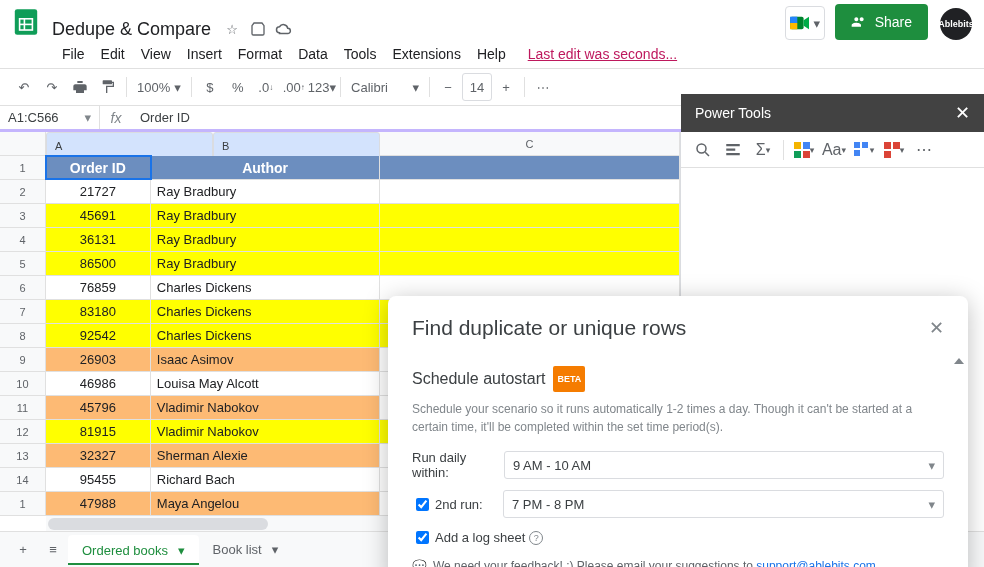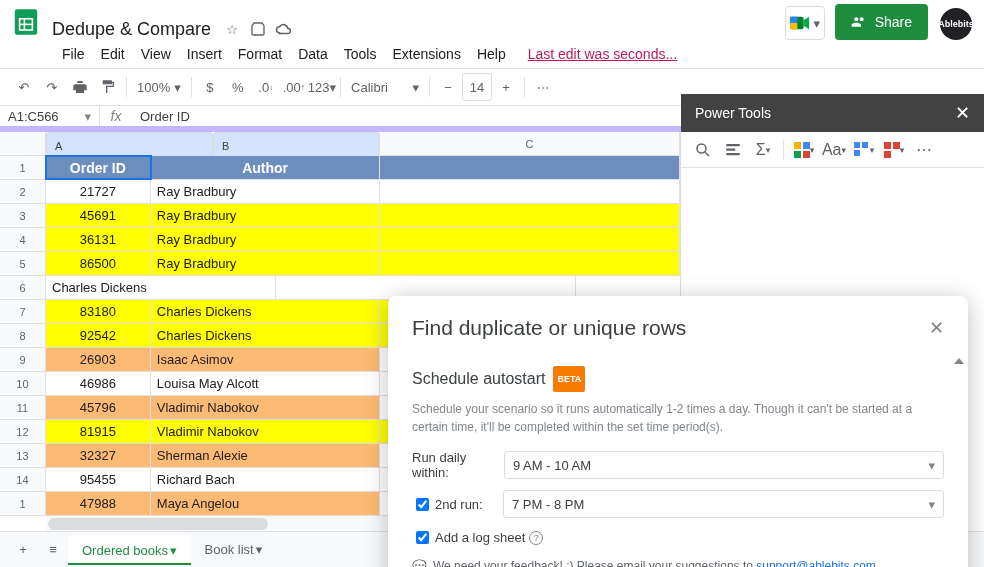--- a/index.html
+++ b/index.html
@@ -14,21 +14,21 @@
 .share-btn{background:#1e8e3e;color:#fff;border:none;border-radius:4px;height:36px;padding:0 16px;font-size:14px;font-weight:500;display:flex;align-items:center;gap:8px;cursor:pointer;margin-right:12px}
 .avatar{width:32px;height:32px;border-radius:50%;background:#202124;color:#fff;display:flex;align-items:center;justify-content:center;font-size:9px;font-weight:bold;cursor:pointer}
 .menubar{display:flex;align-items:center;padding:0 12px 0 54px;height:28px;font-size:14px;color:#202124}
 .menu-item{padding:4px 8px;cursor:pointer;border-radius:4px}
 .last-edit{color:#be185d;text-decoration:underline;margin-left:14px;cursor:pointer}
 .toolbar{display:flex;align-items:center;padding:4px 10px;height:38px;border-top:1px solid #e0e0e0;border-bottom:1px solid #e0e0e0;color:#5f6368;background:#fff}
 .tbtn{min-width:28px;height:28px;display:flex;align-items:center;justify-content:center;cursor:pointer;border-radius:3px;font-size:13px}
 .tsep{width:1px;height:20px;background:#e0e0e0;margin:0 4px}
 .zoom{padding:0 6px}
 .font-sel{min-width:80px;padding:0 6px}
-.namecell-row{display:flex;align-items:center;height:26px;border-bottom:6px solid #c4b5fd}
+.namecell-row{display:flex;align-items:center;height:26px;border-bottom:3px solid #c4b5fd}
 .namecell{width:100px;border-right:1px solid #e0e0e0;padding:0 8px;font-size:13px;color:#3c4043;display:flex;align-items:center;height:100%}
 .fx{width:32px;display:flex;align-items:center;justify-content:center;color:#80868b;font-style:italic;font-size:14px}
 .fbar{flex:1;padding:0 8px;color:#3c4043}
 .main{display:flex;height:calc(567px - 40px - 28px - 38px - 26px - 36px);position:relative}
 .grid{width:680px;overflow:hidden;position:relative}
 .colhdr{display:flex;height:24px;background:#f8f9fa;border-bottom:1px solid #e0e0e0}
 .corner{width:46px;border-right:1px solid #e0e0e0;background:#f8f9fa}
 .ch{border-right:1px solid #e0e0e0;display:flex;align-items:center;justify-content:center;color:#5f6368;font-size:11px;background:#f8f9fa}
 .ch.sel{background:#d3e3fd}
 .row{display:flex;height:24px;border-bottom:1px solid #e0e0e0}
@@ -59,21 +59,21 @@
 .frow{display:flex;align-items:center;margin:10px 0;font-size:13px;color:#3c4043}
 .flabel{width:92px}
 .cb{margin-right:6px}
 .sel{flex:1;height:28px;border:1px solid #dadce0;border-radius:3px;padding:0 8px;background:#fff;display:flex;align-items:center;justify-content:space-between;cursor:pointer;color:#3c4043}
 .sel .caret{color:#80868b}
 .qicon{display:inline-flex;width:14px;height:14px;border:1px solid #80868b;border-radius:50%;align-items:center;justify-content:center;font-size:9px;color:#80868b;margin-left:4px}
 .feedback{font-size:12px;color:#5f6368;margin:12px 0 14px;display:flex;align-items:center;gap:6px}
 .feedback a{color:#1a73e8;text-decoration:underline}
 .sheettabs{height:36px;border-top:1px solid #e0e0e0;display:flex;align-items:center;padding:0 8px;background:#f8f9fa}
 .stbtn{width:30px;height:30px;display:flex;align-items:center;justify-content:center;color:#5f6368;cursor:pointer}
-.stab{height:30px;padding:0 14px;display:flex;align-items:center;gap:2px;cursor:pointer;font-size:13px;color:#5f6368;border-radius:4px 4px 0 0}
+.stab{height:30px;padding:0 14px;display:flex;align-items:center;gap:10px;cursor:pointer;font-size:13px;color:#5f6368;border-radius:4px 4px 0 0}
 .stab.active{color:#1e8e3e;font-weight:500;background:#fff;border-top:2px solid transparent;box-shadow:inset 0 -2px 0 #1e8e3e}
 .dscroll{position:absolute;right:3px;top:0;bottom:0;width:12px}
 .dscroll .tr{width:0;height:0;border-left:5px solid transparent;border-right:5px solid transparent;margin:2px auto}
 .dscroll .up{border-bottom:6px solid #80868b}
 </style>
 </head>
 <body>
 
 <div class="titlebar">
   <div class="sheets-logo">
@@ -209,20 +209,21 @@
           <div class="cell" style="width:300px;"></div>
         </div>
         <div class="row hl">
           <div class="rh">5</div>
           <div class="cell c1" style="width:105px">86500</div>
           <div class="cell" style="width:230px">Ray Bradbury</div>
           <div class="cell" style="width:300px;"></div>
         </div>
         <div class="row odd">
           <div class="rh">6</div>
+          <div class="cell c1" style="width:105px">76859</div>
           <div class="cell" style="width:230px">Charles Dickens</div>
           <div class="cell" style="width:300px;background:#fff"></div>
         </div>
         <div class="row hl">
           <div class="rh">7</div>
           <div class="cell c1" style="width:105px">83180</div>
           <div class="cell" style="width:230px">Charles Dickens</div>
           <div class="cell" style="width:300px;"></div>
         </div>
         <div class="row hl">

